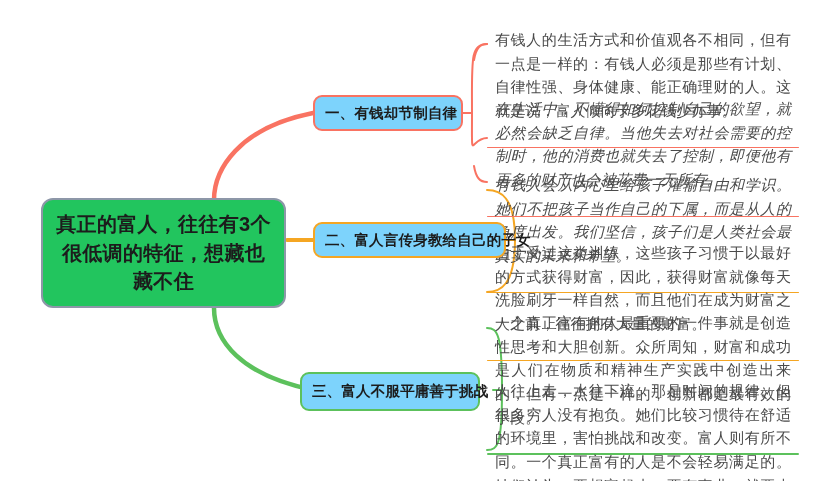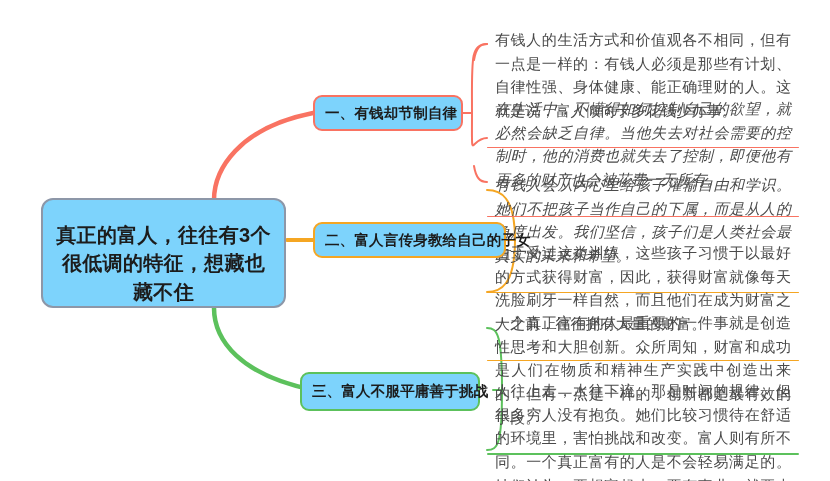--- a/index.html
+++ b/index.html
@@ -25,25 +25,25 @@
     left: 0; top: 0;
     width: 830px; height: 481px;
     pointer-events: none;
   }
 
   
   .central-node {
     position: absolute;
     left: 41px; top: 198px;
     width: 245px; height: 110px;
-    background: #7dd3fc;
+    background: #22c55e;
     border: 2px solid #8d97a8;
     border-radius: 12px;
     display: flex;
-    align-items: flex-end;
+    align-items: center;
     justify-content: center;
     z-index: 5;
   }
   .central-text {
     font-size: 20px;
     font-weight: bold;
     line-height: 1.42;
     color: #1c1c1c;
     text-align: center;
     letter-spacing: 0.3px;

